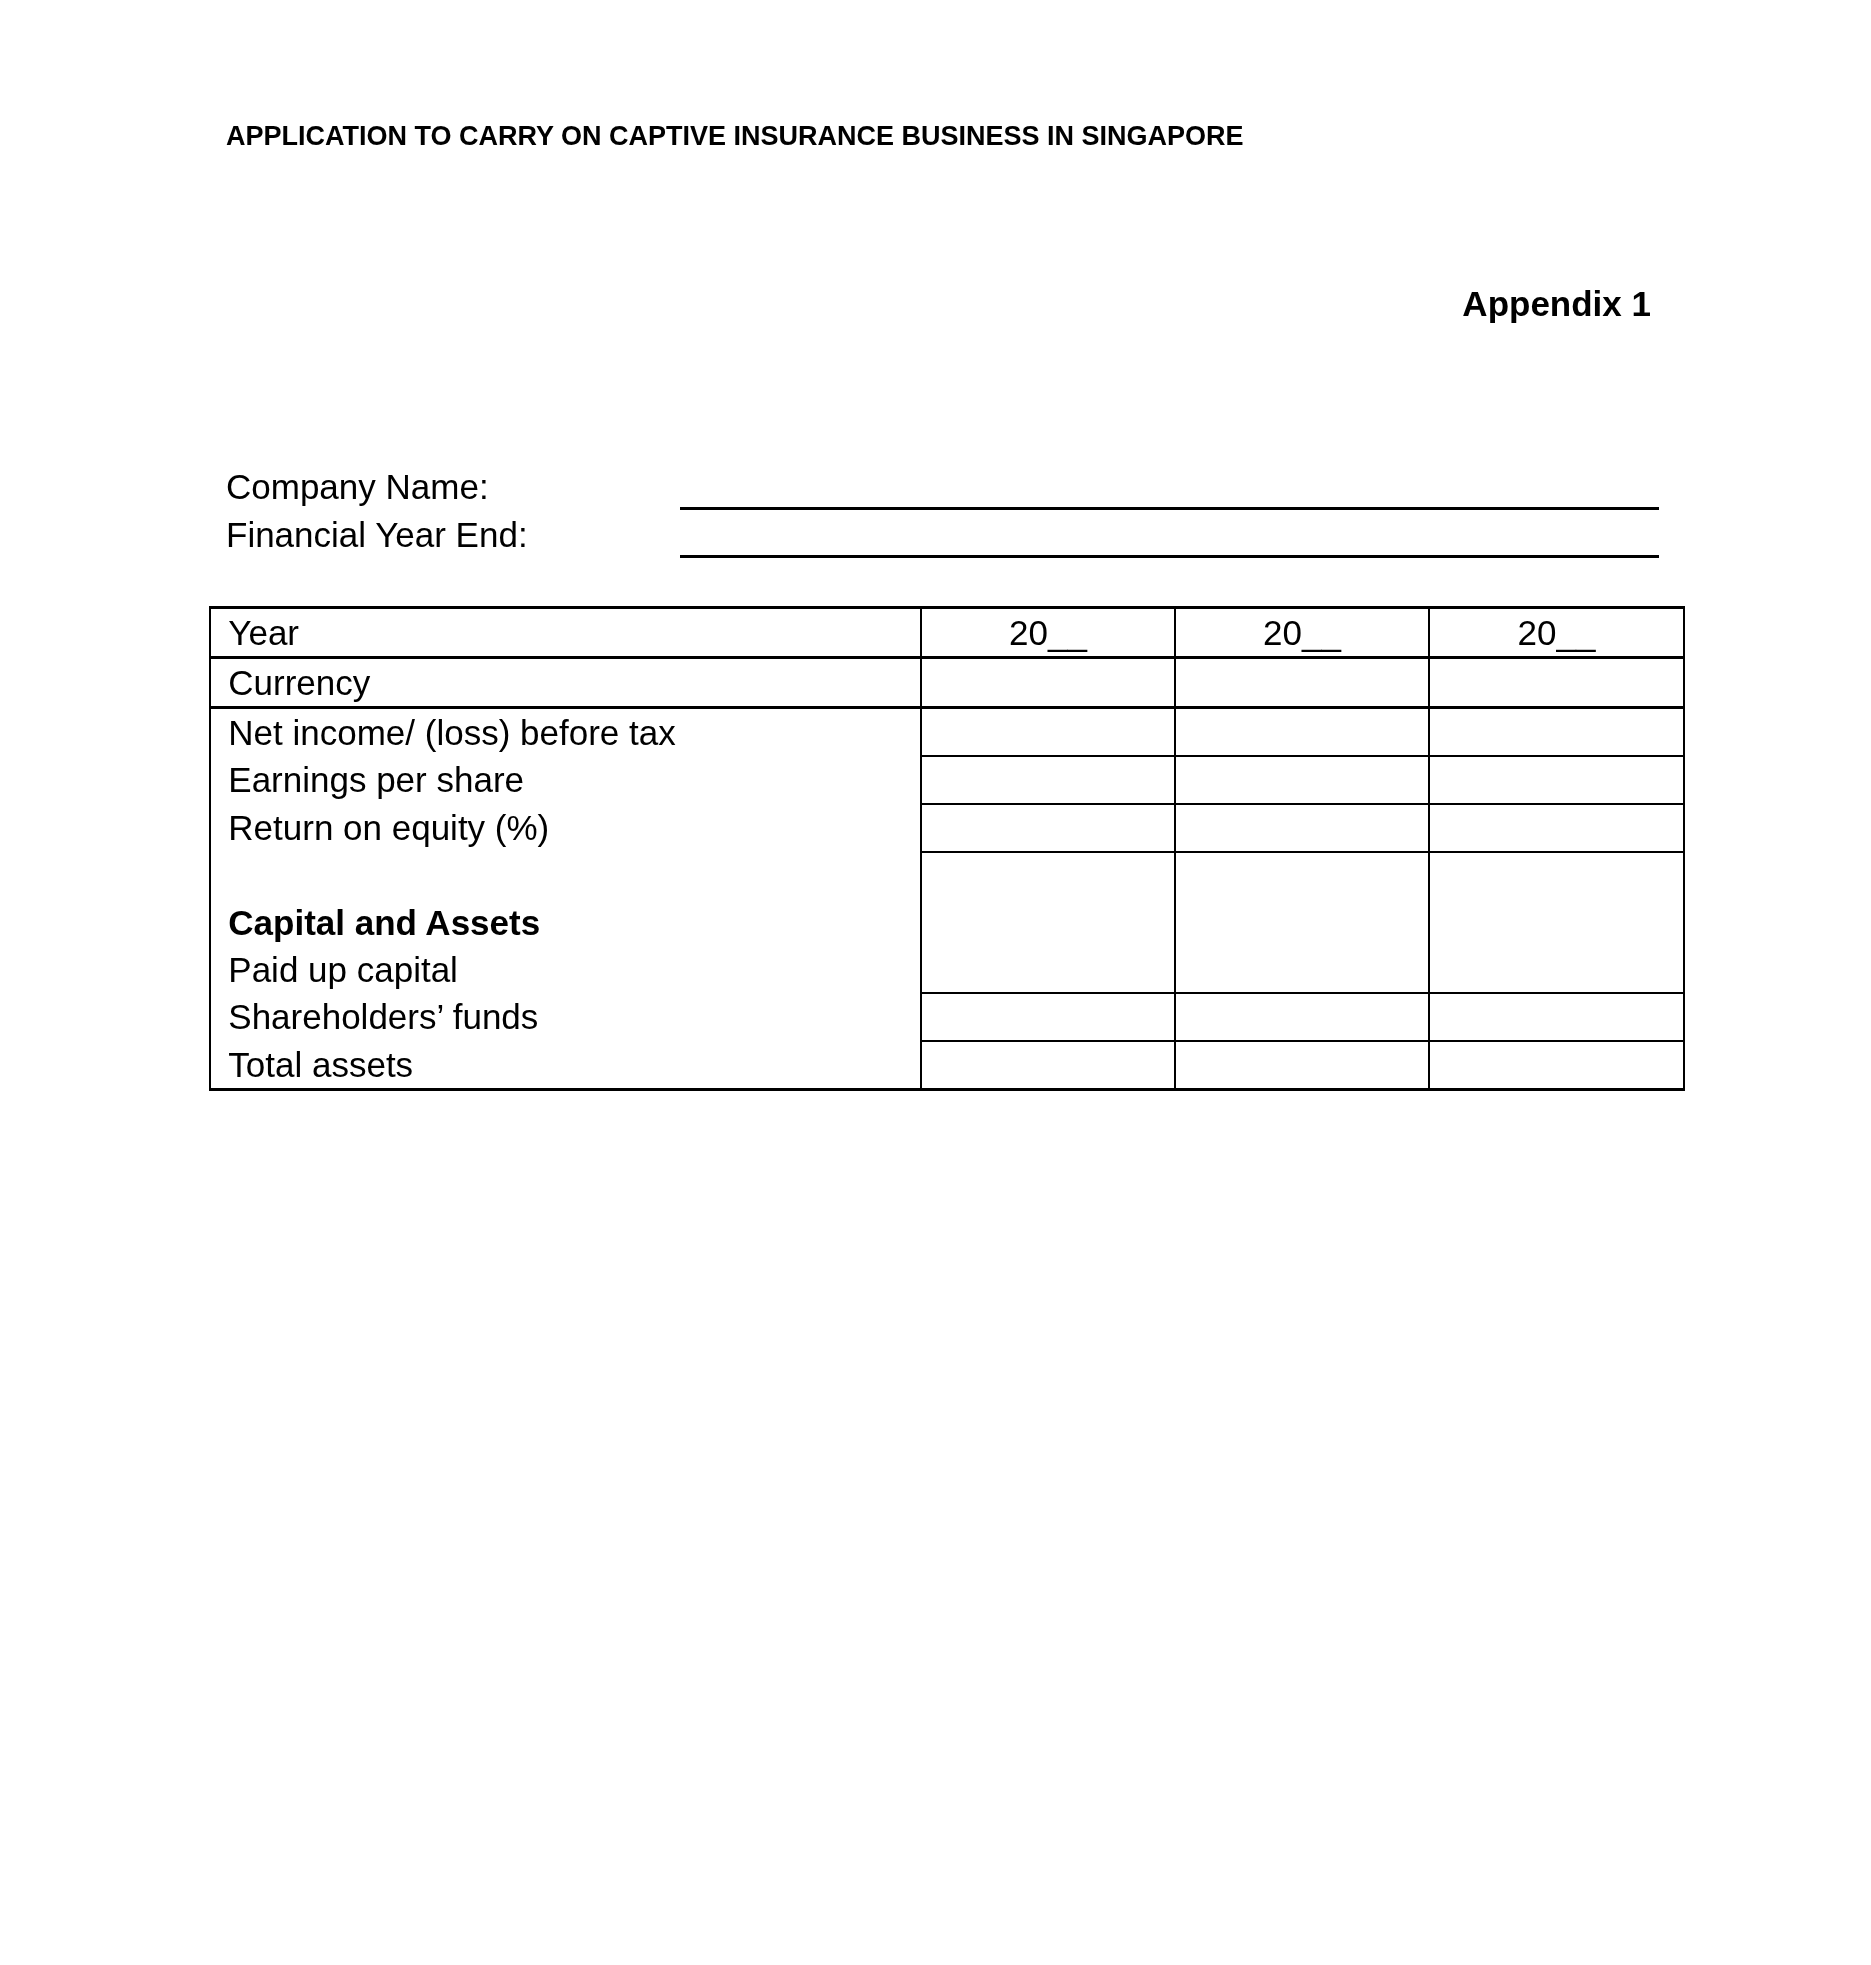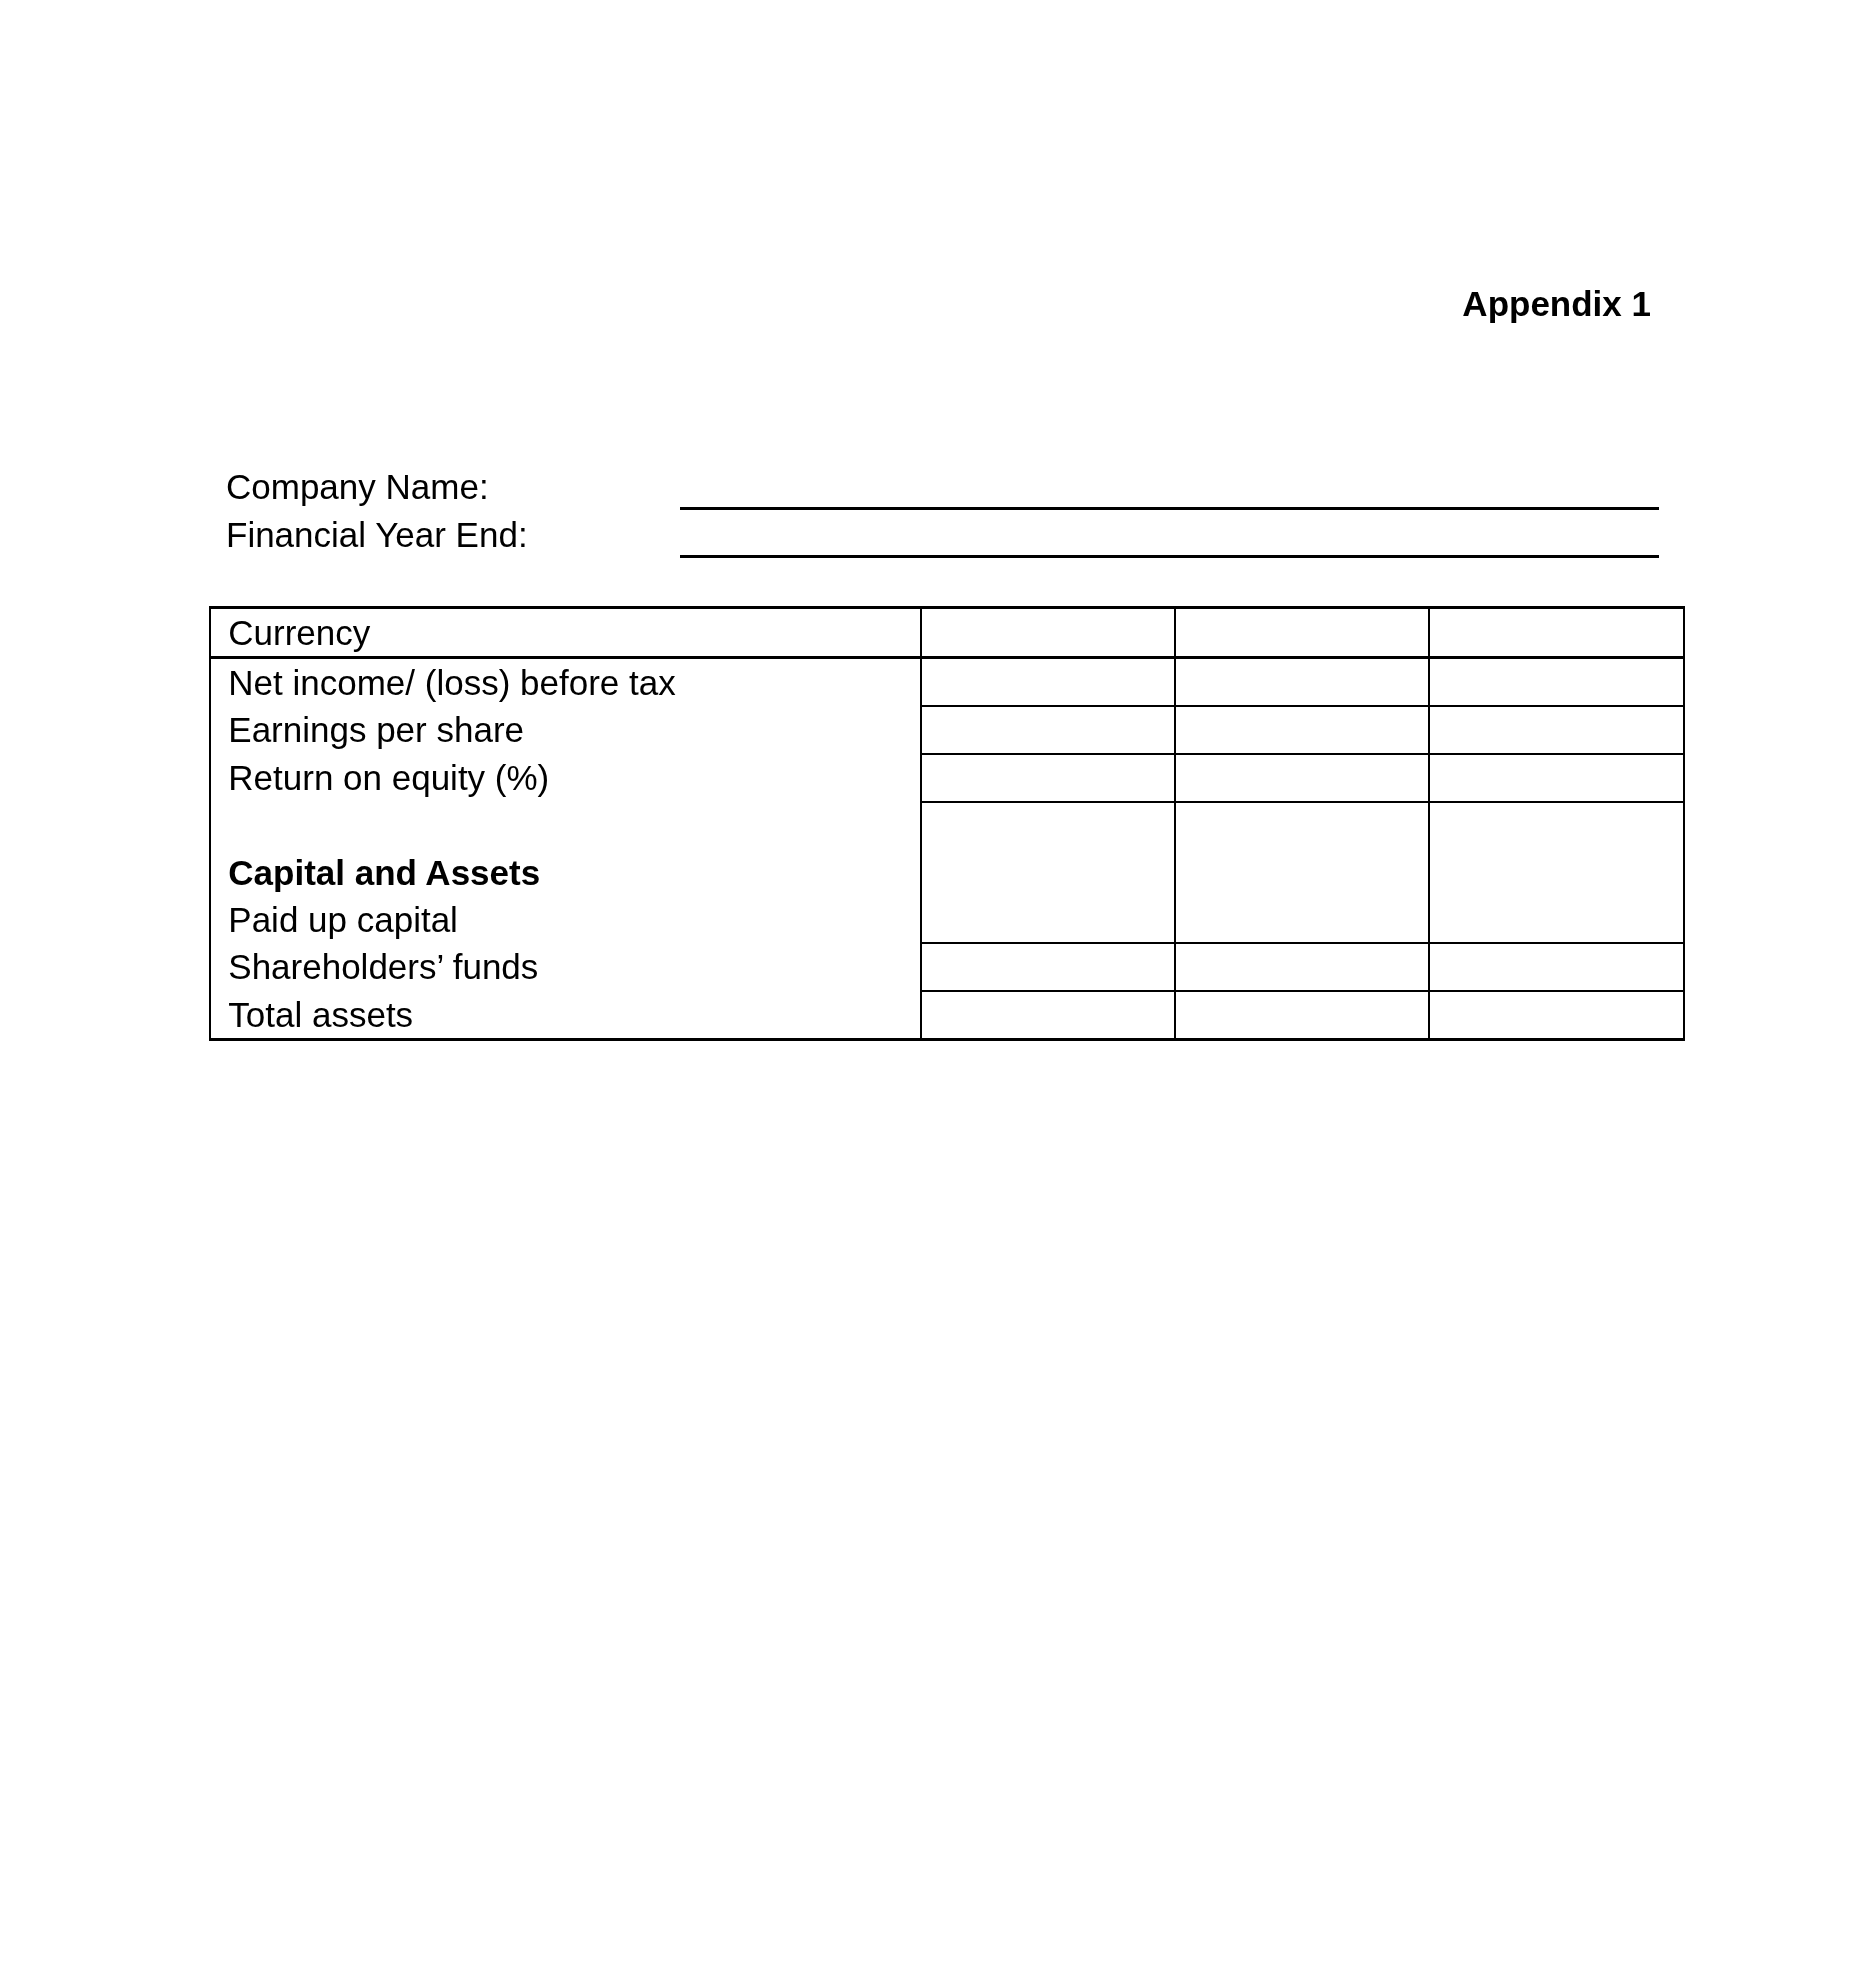--- a/index.html
+++ b/index.html
@@ -52,20 +52,21 @@
   tr.r-first{height:44px;}
   tr.r-curr{height:48px;}
   tr.r-tall{height:141px;}
   tr.r-last{height:44px;}
 </style>
 </head>
 <body>
 
 <div class="page">
 
+  <div class="doc-header">APPLICATION TO CARRY ON CAPTIVE INSURANCE BUSINESS IN SINGAPORE</div>
 
   <div class="appendix">Appendix 1</div>
 
 
   <div class="fields">
     <div class="field-row">
       <div class="field-label">Company Name:</div>
       <div class="field-line"></div>
     </div>
     <div class="field-row">
@@ -76,20 +77,26 @@
 
   <table class="fin-table">
     <colgroup>
       <col style="width:711px">
       <col style="width:254px">
       <col style="width:254px">
       <col style="width:255px">
     </colgroup>
 
     <tbody>
+        <tr class="r-head r-first">
+      <td>Year</td>
+      <td class="center">20__</td>
+      <td class="center">20__</td>
+      <td class="center">20__</td>
+    </tr>
 
     <tr class="r-head r-curr">
       <td>Currency</td>
       <td></td>
       <td></td>
       <td></td>
     </tr>
 
 
     <tr class="r-one">

